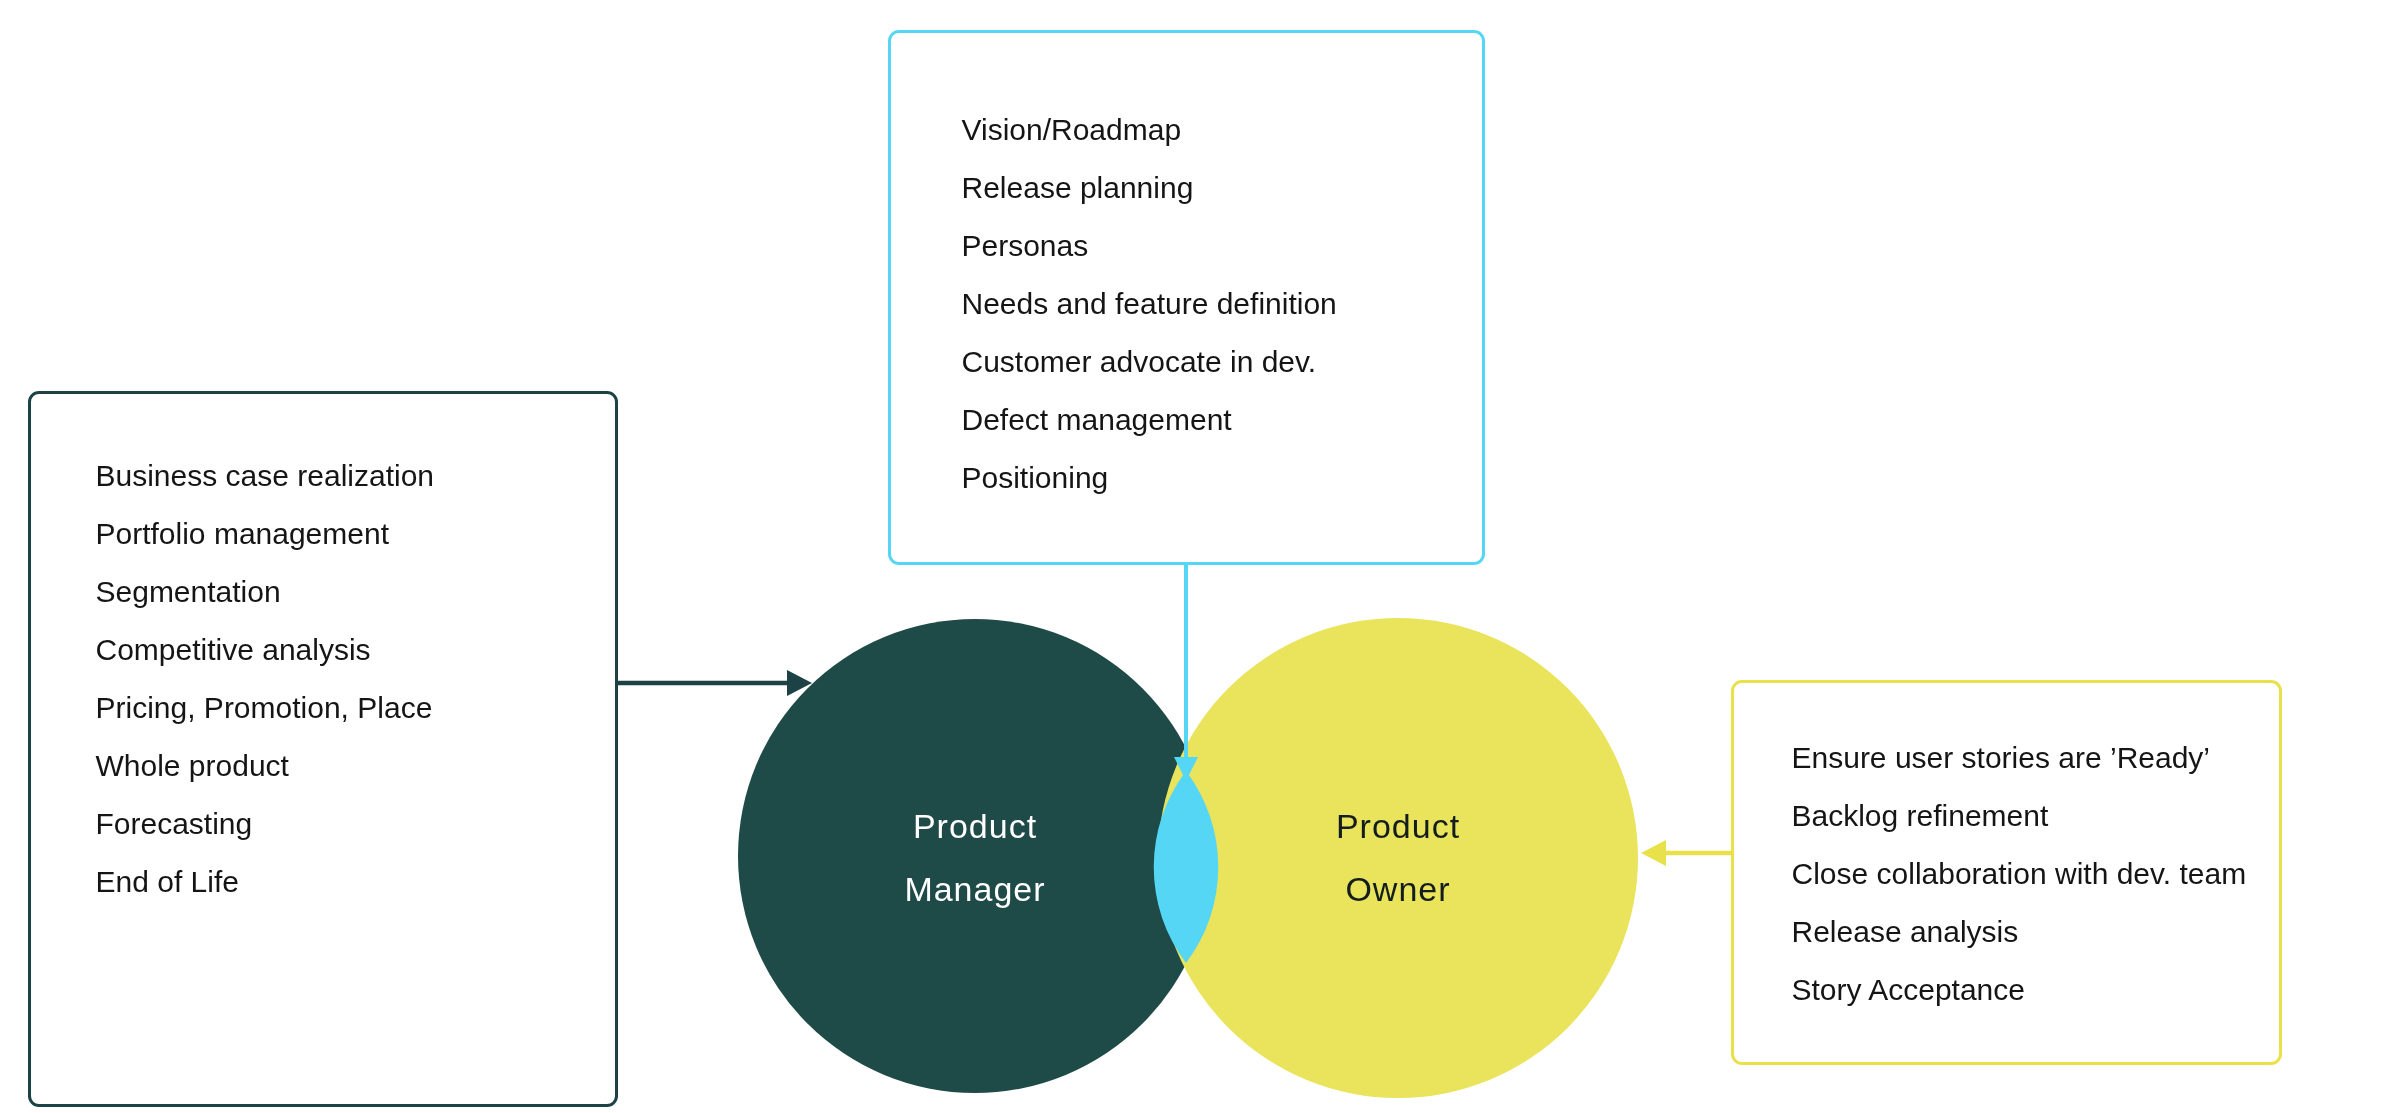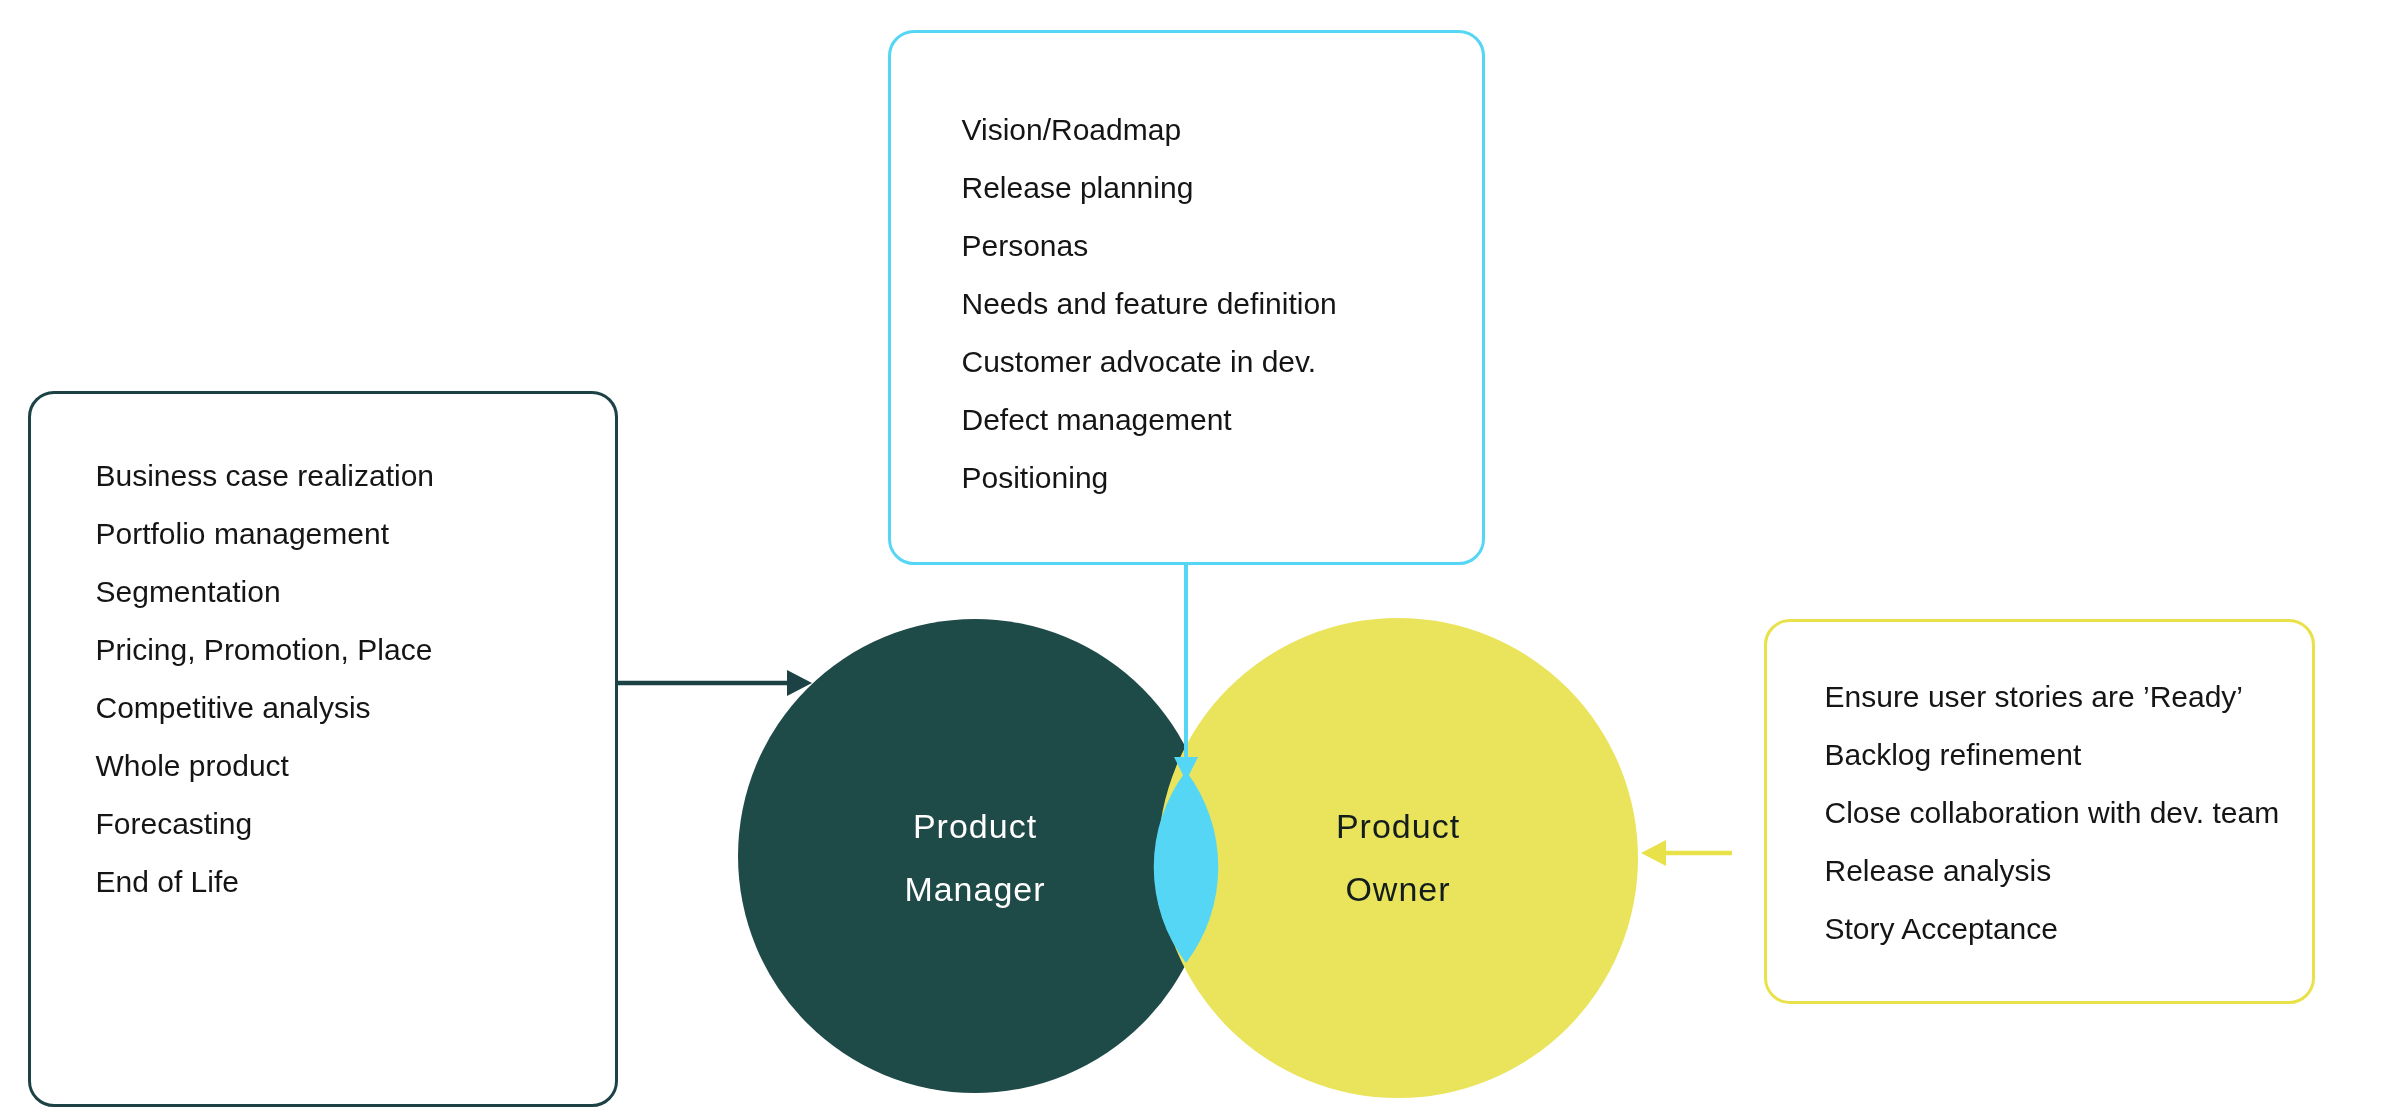--- a/index.html
+++ b/index.html
@@ -8,42 +8,41 @@
     width:2401px;height:1113px;
     background:#ffffff;
     font-family:"Liberation Sans", sans-serif;
     overflow:hidden;
   }
   .svg-layer{position:absolute;left:0;top:0;}
   .callout{
     position:absolute;
     box-sizing:border-box;
     border:3.5px solid #000;
-    border-radius:26px;
+    border-radius:11px;
     color:var(--body-text,#151515);
     font-size:30px;
     line-height:58px;
     background:transparent;
   }
   .callout .li{white-space:nowrap;}
   .box-left{
     left:28px;top:391px;width:590px;height:716px;
     border-color:var(--teal-border,#1c4245);
     padding:52.5px 0 0 64.5px;
   }
   .box-top{
     left:888px;top:30px;width:597px;height:535px;
     border-color:var(--cyan,#55d6f5);
     padding:67.5px 0 0 70.5px;
   }
   .box-right{
-    left:1731px;top:619px;width:551px;height:385px;
+    left:1731px;top:680px;width:551px;height:385px;
     border-color:var(--yellow-border,#e8e14a);
     padding:45.5px 0 0 57.5px;
-    margin-left:33px;
   }
   .circle-label{
     position:absolute;
     width:400px;
     text-align:center;
     font-size:34px;
     letter-spacing:1px;
     line-height:63px;
     top:795px;
   }
@@ -75,22 +74,22 @@
     <g>
       <line x1="1732" y1="853" x2="1663" y2="853" stroke-width="4.5" style="stroke:var(--yellow-border,#e8e14a)"></line>
       <polygon points="1641,853 1666,840 1666,866" style="fill:var(--yellow-border,#e8e14a)"></polygon>
     </g>
   </svg>
 
   <div class="callout box-left">
     <div class="li">Business case realization</div>
     <div class="li">Portfolio management</div>
     <div class="li">Segmentation</div>
+    <div class="li">Competitive analysis</div>
     <div class="li">Pricing, Promotion, Place</div>
-    <div class="li">Competitive analysis</div>
     <div class="li">Whole product</div>
     <div class="li">Forecasting</div>
     <div class="li">End of Life</div>
   </div>
 
   <div class="callout box-top">
     <div class="li">Vision/Roadmap</div>
     <div class="li">Release planning</div>
     <div class="li">Personas</div>
     <div class="li">Needs and feature definition</div>

